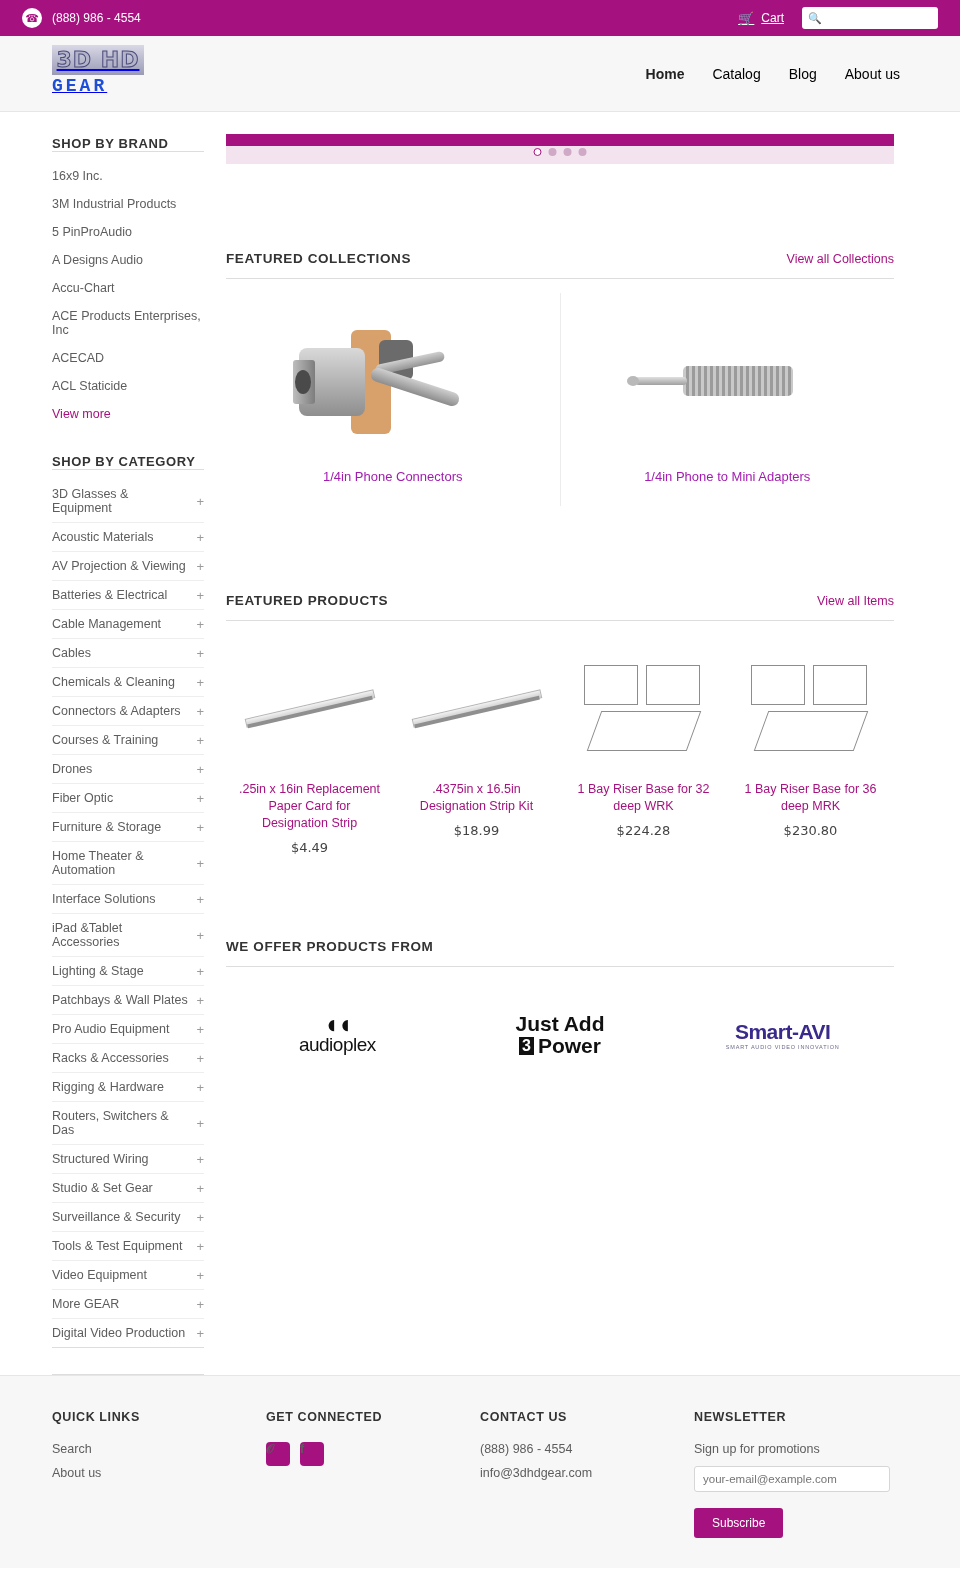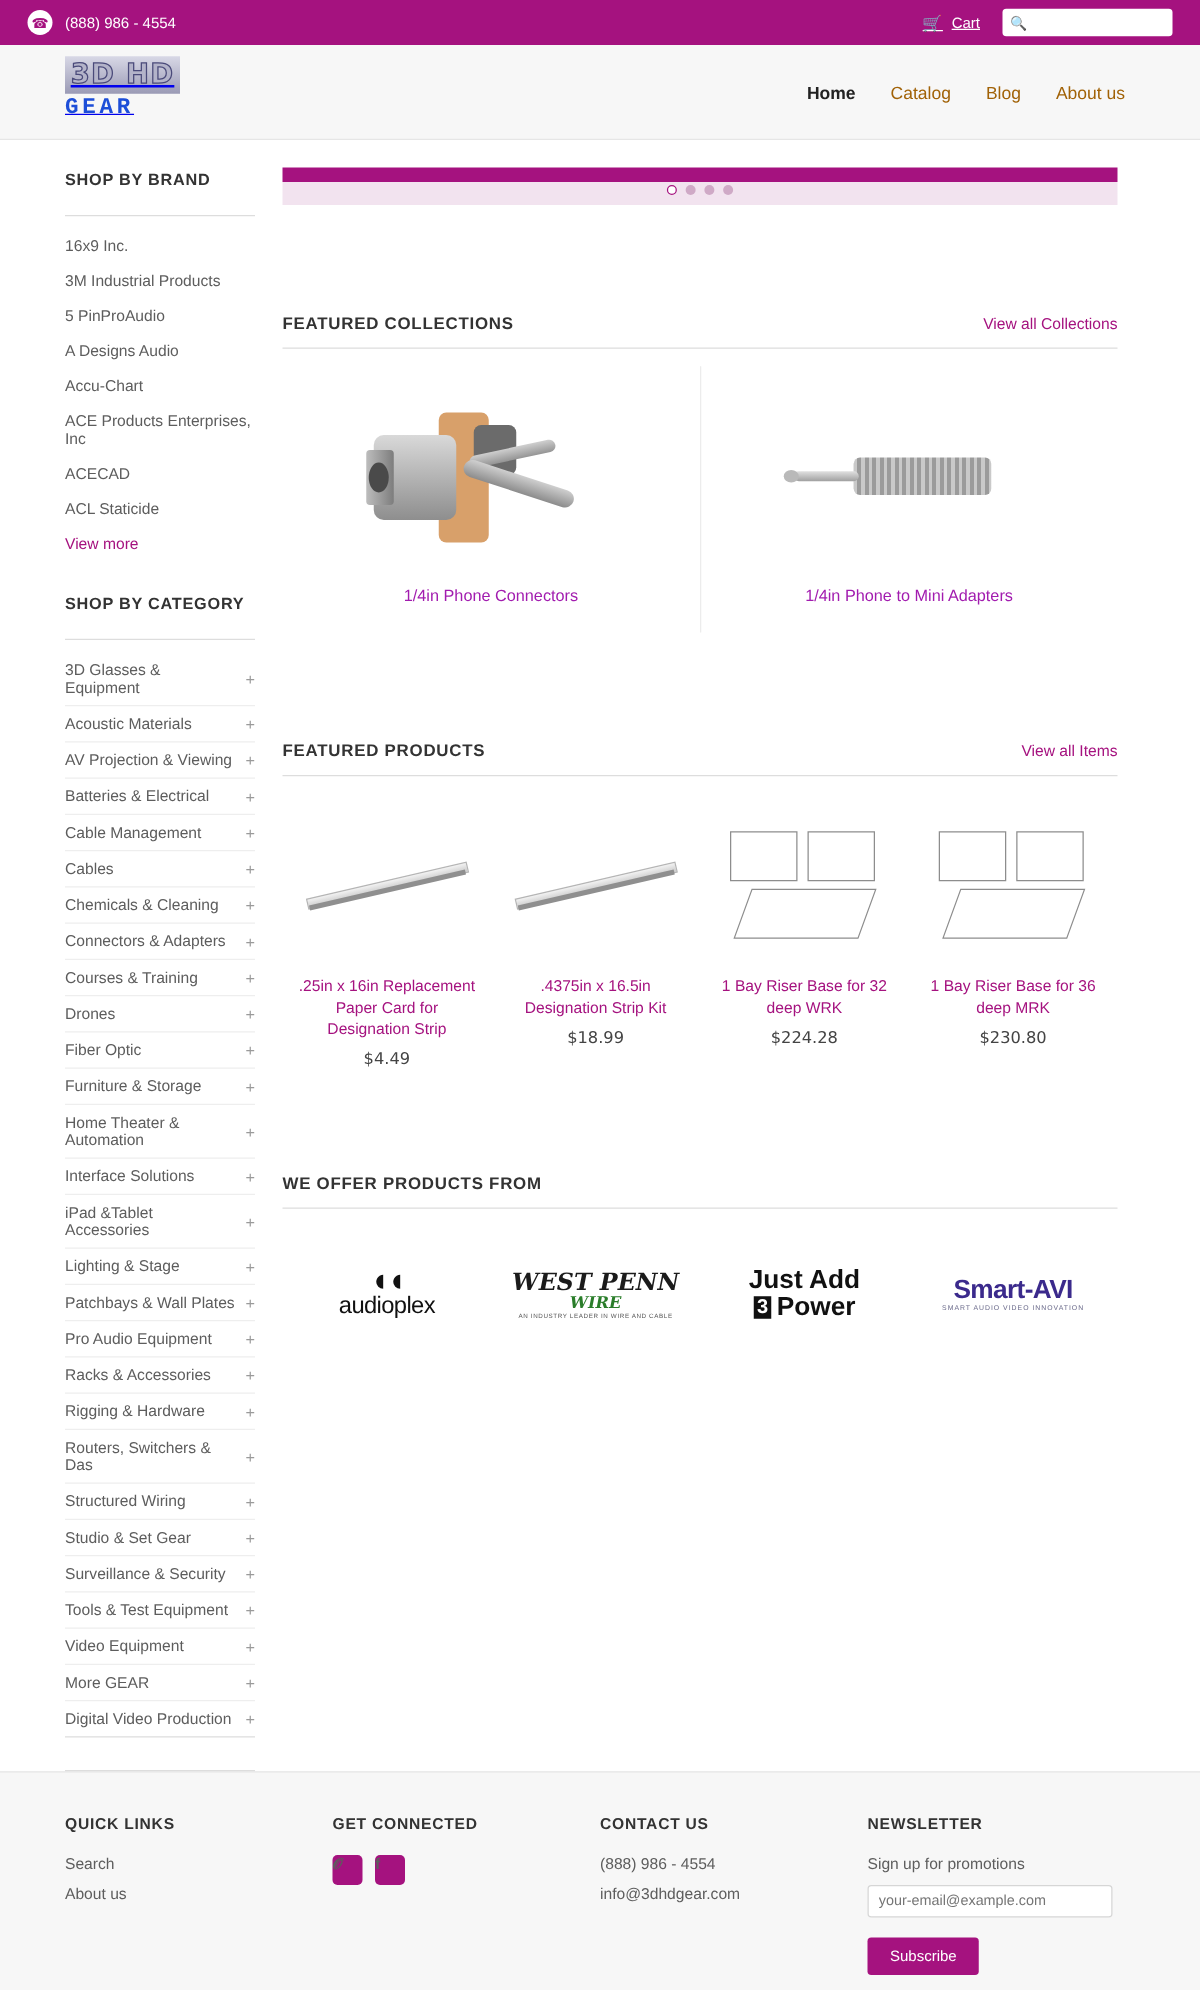--- a/index.html
+++ b/index.html
@@ -48,31 +48,31 @@
     color: #b3b3c9; -webkit-text-stroke: 1px #4a4a7a;
     text-align: center; line-height: 30px;
     background: linear-gradient(#d8d8e6,#9a9ab5);
   }
   .logo .l2 {
     font-family: Liberation Mono, monospace;
     font-weight: bold; font-size: 18px; letter-spacing: 3px;
     color: #1d4ed8; line-height: 22px;
   }
   .nav { margin-left: auto; display: flex; gap: 28px; align-items: center; }
-  .nav a { font-size: 14px; color: #a16207; text-decoration: none; }
+  .nav a { font-size: 14px; color: #000000; text-decoration: none; }
   .nav a.active { color: #222; font-weight: bold; }
 
   
   .wrap { display: flex; }
   .sidebar { width: 226px; padding: 24px 22px 0 52px; }
   .content { flex: 1; padding: 0 66px 0 0; }
 
   .side-title {
     font-size: 13px; font-weight: bold; color: #333; letter-spacing: .6px;
-    text-transform: uppercase; padding-bottom: 21px;
+    text-transform: uppercase; padding-bottom: 0;
     border-bottom: 1px solid #ddd; margin-bottom: 10px;
   }
   .brand-list a, .cat-list .cat-row a {
     display: block; font-size: 12.5px; color: #5d5d5d; text-decoration: none;
     padding: 7px 0;
   }
   .brand-list a.more { color: #a5127f; }
   .cat-list .cat-row {
     display: flex; align-items: center; justify-content: space-between;
     border-bottom: 1px solid #eee;
@@ -479,27 +479,20 @@
       </div>
       <div class="brand-row">
 
         <div class="brand-logo">
           <div class="bl-audioplex">
             <div class="waves">◖◖</div>
             <div class="nm">audioplex</div>
           </div>
         </div>
 
-        <div class="brand-logo">
-          <div class="bl-westpenn">
-            <div class="t1">WEST PENN</div>
-            <div class="t2">WIRE</div>
-            <div class="t3">AN INDUSTRY LEADER IN WIRE AND CABLE</div>
-          </div>
-        </div>
 
 
         <div class="brand-logo">
           <div class="bl-jap">
             <div class="j1">Just Add</div>
             <div class="j2">
               <span class="sq">3</span>
               <span>Power</span>
             </div>
           </div>

